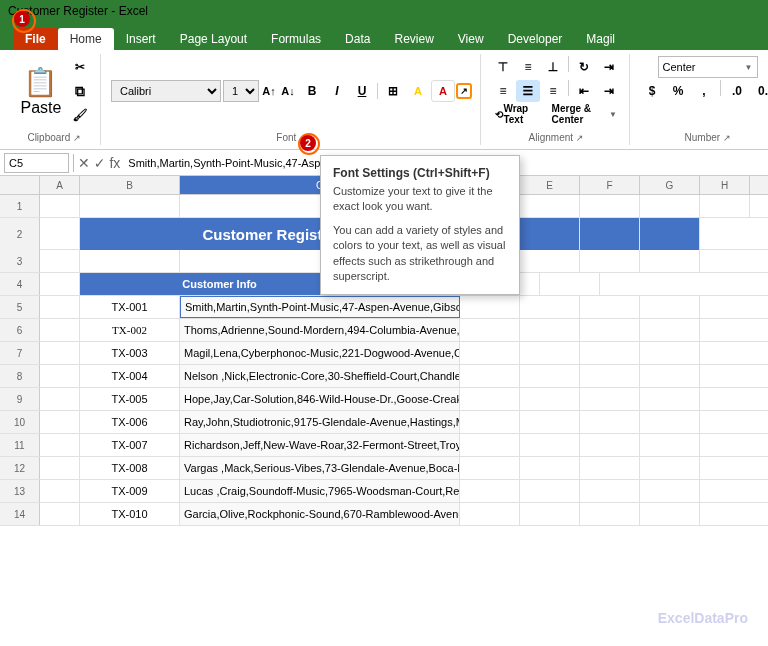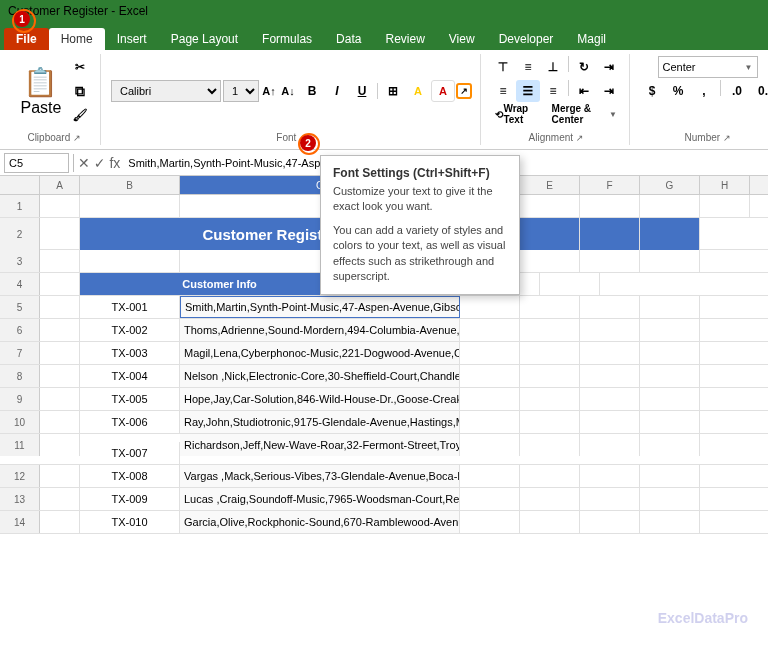--- a/index.html
+++ b/index.html
@@ -2,21 +2,21 @@
 <html><head>
   <meta charset="utf-8">
   <style>
     * { box-sizing: border-box; margin: 0; padding: 0; }
     body { font-family: 'Segoe UI', Tahoma, Geneva, Verdana, sans-serif; font-size: 12px; background: #f0f0f0; overflow: hidden; }
 
     
     .title-bar { background: #2e7d32; height: 22px; display: flex; align-items: center; padding: 0 8px; }
 
     
-    .ribbon-tabs { background: #2e7d32; display: flex; align-items: flex-end; padding: 0 4px; height: 28px; }
+    .ribbon-tabs { background: #2e7d32; display: flex; align-items: flex-end; padding: 0 13px; height: 28px; }
     .ribbon-tab { padding: 4px 12px; font-size: 12px; cursor: pointer; color: white; border-radius: 3px 3px 0 0; }
     .ribbon-tab.active { background: white; color: #333; font-weight: 500; }
 
     
     .ribbon { background: white; border-bottom: 1px solid #ccc; padding: 4px 8px; display: flex; gap: 2px; align-items: stretch; min-height: 80px; }
     .ribbon-group { border-right: 1px solid #ddd; padding: 2px 8px; display: flex; flex-direction: column; align-items: center; gap: 2px; }
     .ribbon-group:last-child { border-right: none; }
     .ribbon-group-label { font-size: 10px; color: #666; margin-top: auto; padding-top: 4px; }
     .ribbon-group-content { display: flex; align-items: center; gap: 2px; flex: 1; }
 
@@ -277,21 +277,21 @@
       <div class="cell id-cell" style="width:100px; min-width:100px;">TX-001</div>
       <div class="cell data-cell selected" style="width:280px; min-width:280px;">Smith,Martin,Synth-Point-Music,47-Aspen-Avenue,Gibsonia,PA,15044</div>
       <div class="cell" style="width:60px;"></div>
       <div class="cell" style="width:60px;"></div>
       <div class="cell" style="width:60px;"></div>
       <div class="cell" style="width:60px;"></div>
     </div>
         <div class="data-row">
       <div class="cell-row-header">6</div>
       <div class="cell" style="width:40px; min-width:40px;"></div>
-      <div class="cell id-cell" style="width:100px; min-width:100px;">TX-002</div>
+      <div class="cell id-cell" style="width:100px; min-width:100px;font-family:Liberation Serif, serif;">TX-002</div>
       <div class="cell data-cell " style="width:280px; min-width:280px;">Thoms,Adrienne,Sound-Mordern,494-Columbia-Avenue,Salem,MA,1970</div>
       <div class="cell" style="width:60px;"></div>
       <div class="cell" style="width:60px;"></div>
       <div class="cell" style="width:60px;"></div>
       <div class="cell" style="width:60px;"></div>
     </div>
         <div class="data-row">
       <div class="cell-row-header">7</div>
       <div class="cell" style="width:40px; min-width:40px;"></div>
       <div class="cell id-cell" style="width:100px; min-width:100px;">TX-003</div>
@@ -327,21 +327,21 @@
       <div class="cell id-cell" style="width:100px; min-width:100px;">TX-006</div>
       <div class="cell data-cell " style="width:280px; min-width:280px;">Ray,John,Studiotronic,9175-Glendale-Avenue,Hastings,MN,55033</div>
       <div class="cell" style="width:60px;"></div>
       <div class="cell" style="width:60px;"></div>
       <div class="cell" style="width:60px;"></div>
       <div class="cell" style="width:60px;"></div>
     </div>
         <div class="data-row">
       <div class="cell-row-header">11</div>
       <div class="cell" style="width:40px; min-width:40px;"></div>
-      <div class="cell id-cell" style="width:100px; min-width:100px;margin-top:8px;">TX-007</div>
+      <div class="cell id-cell" style="width:100px; min-width:100px;">TX-007</div>
       <div class="cell data-cell " style="width:280px; min-width:280px;">Richardson,Jeff,New-Wave-Roar,32-Fermont-Street,Troy,NY,12180</div>
       <div class="cell" style="width:60px;"></div>
       <div class="cell" style="width:60px;"></div>
       <div class="cell" style="width:60px;"></div>
       <div class="cell" style="width:60px;"></div>
     </div>
         <div class="data-row">
       <div class="cell-row-header">12</div>
       <div class="cell" style="width:40px; min-width:40px;"></div>
       <div class="cell id-cell" style="width:100px; min-width:100px;">TX-008</div>

